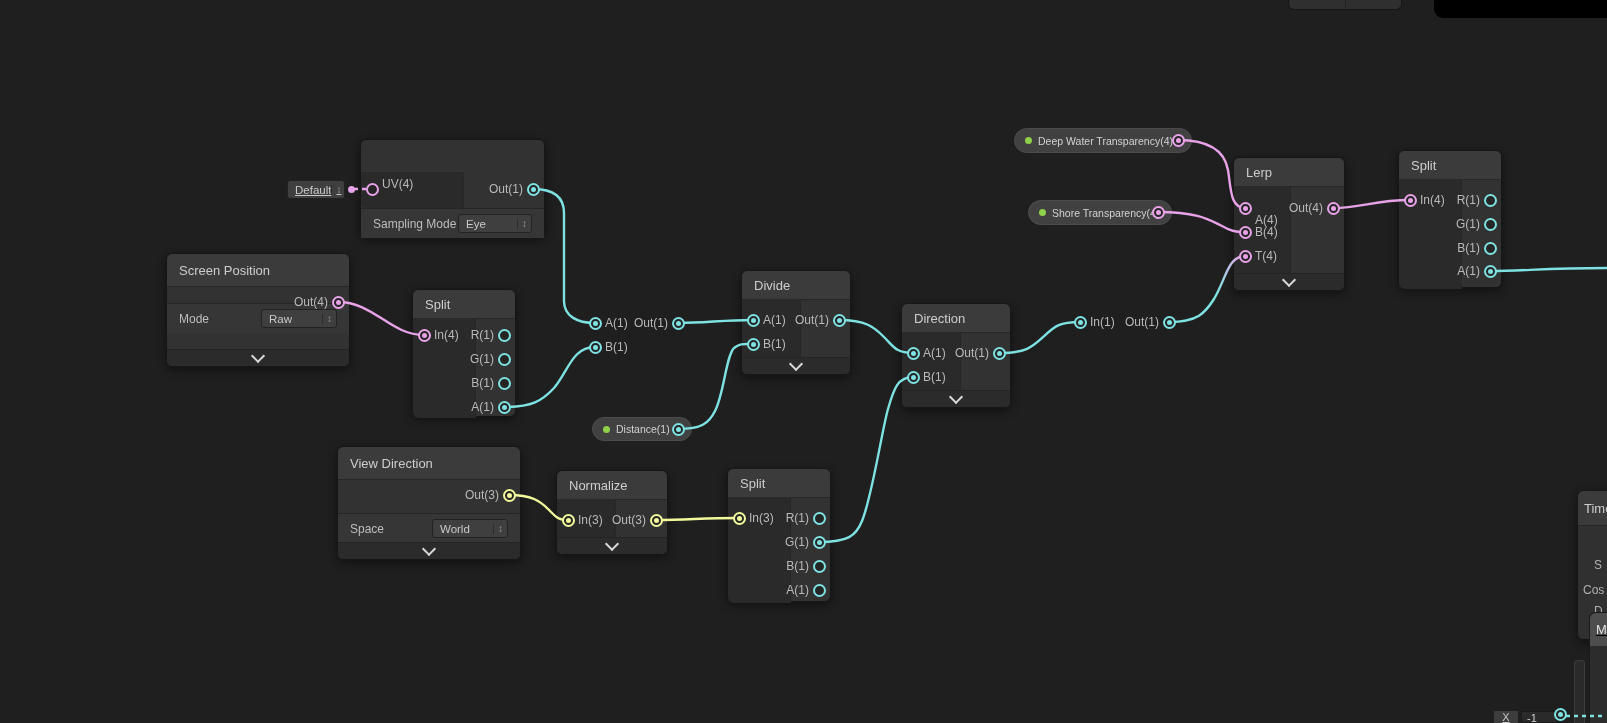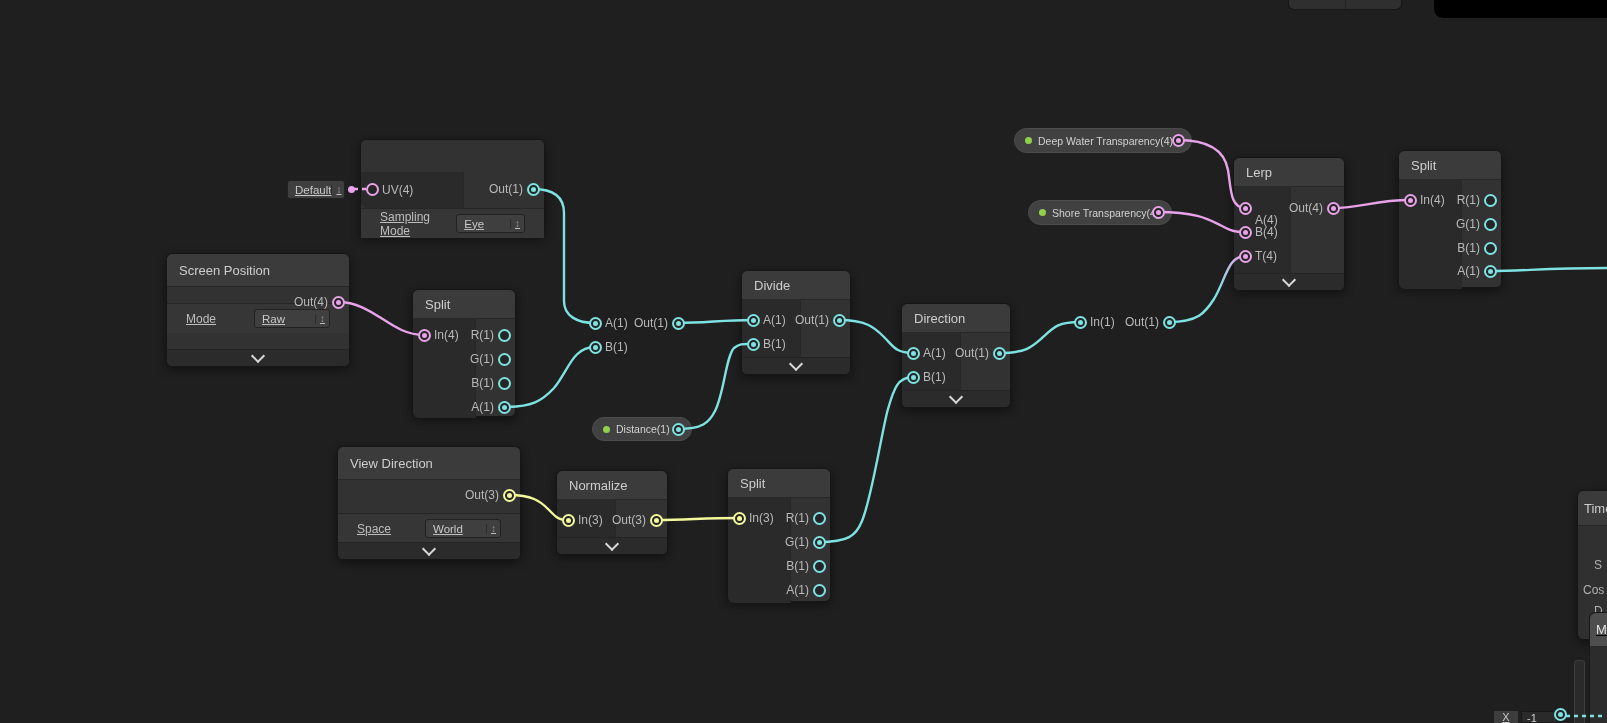--- a/index.html
+++ b/index.html
@@ -7,22 +7,22 @@
           background:#1f1f1f;font-family:"Liberation Sans",sans-serif;
           -webkit-font-smoothing:antialiased;}
   .node{position:absolute;background:#323232;border:1px solid #161616;border-radius:6px;
         box-shadow:0 3px 10px rgba(0,0,0,.45);z-index:1;box-sizing:border-box;}
   .ntitle{display:flex;align-items:center;background:#3b3b3b;border-bottom:1px solid #272727;
           border-radius:6px 6px 0 0;color:#cdcdcd;font-size:13px;padding:0 12px;
           white-space:nowrap;overflow:hidden;}
   .leftcol{position:absolute;left:0;background:#2a2a2a;border-right:1px solid #272727;
            border-bottom-left-radius:6px;}
   .ctrl{position:absolute;left:0;right:0;background:#363636;border-top:1px solid #262626;
-        display:flex;align-items:center;justify-content:space-between;padding:0 19px;
-        color:#bdbdbd;font-size:12px;box-sizing:border-box;text-decoration:underline;}
+        display:flex;align-items:center;justify-content:space-between;padding:0 12px;
+        color:#bdbdbd;font-size:12px;box-sizing:border-box;}
   .dd{background:#3f3f3f;border:1px solid #222;border-radius:3px;height:19px;
       display:flex;align-items:center;font-size:11.5px;color:#c9c9c9;
       padding:0 4px 0 7px;box-sizing:border-box;cursor:pointer;}
   .dd .arr{margin-left:auto;border-left:1px solid #2c2c2c;padding-left:4px;color:#9a9a9a;
            font-size:10px;line-height:1;}
   .chevbar{position:absolute;left:0;right:0;bottom:0;height:16px;background:#2b2b2b;
            border-top:1px solid #242424;border-radius:0 0 6px 6px;
            display:flex;align-items:center;justify-content:center;cursor:pointer;}
   .chev{width:8px;height:8px;border-right:2px solid #d9d9d9;border-bottom:2px solid #d9d9d9;
         transform:rotate(45deg);margin-top:-4px;}
@@ -73,21 +73,21 @@
       <div class="leftcol" style="top: 32px; width: 102px; height: 36px;"></div>
       <div class="ctrl" style="top: 68px; height: 30px;">
         <span>Sampling Mode</span>
         <div class="dd" style="width: 74px; justify-content: space-between;">
           <span>Eye</span>
           <span class="arr">↕</span>
         </div>
       </div>
     </div>
     <div class="port" style="left: 365.5px; top: 182.5px; border-color: rgb(232, 162, 232);"></div>
-    <span class="plabel" style="left: 382px; top: 182px;">UV(4)</span>
+    <span class="plabel" style="left: 382px; top: 176px;">UV(4)</span>
     <div class="port" style="left: 526.5px; top: 182.5px; border-color: rgb(126, 226, 226);">
       <div class="dot" style="background: rgb(126, 226, 226);"></div>
     </div>
     <span class="plabel" style="left: 437px; top: 181px; width: 86px; text-align: right;">Out(1)</span>
     <div class="node" style="left: 166px; top: 253px; width: 184px; height: 114px;">
       <div class="ntitle" style="height: 32px;">Screen Position</div>
       <div class="ctrl" style="top: 49px; height: 30px;">
         <span>Mode</span>
         <div class="dd" style="width: 76px;">
           <span>Raw</span>

